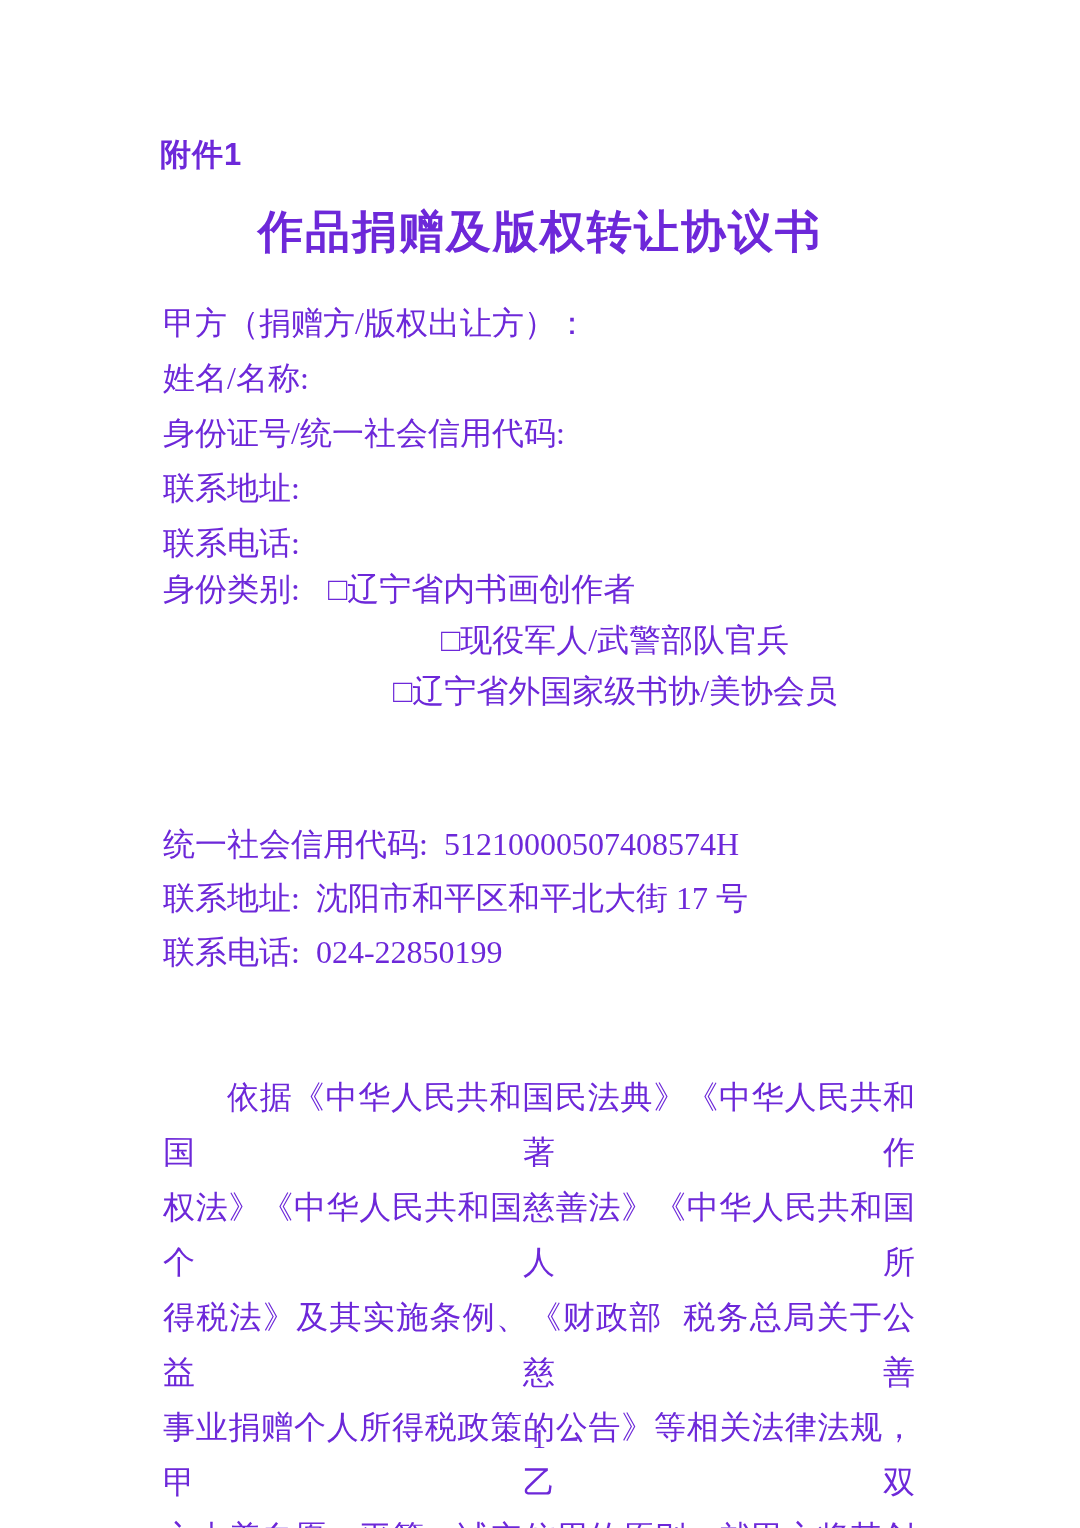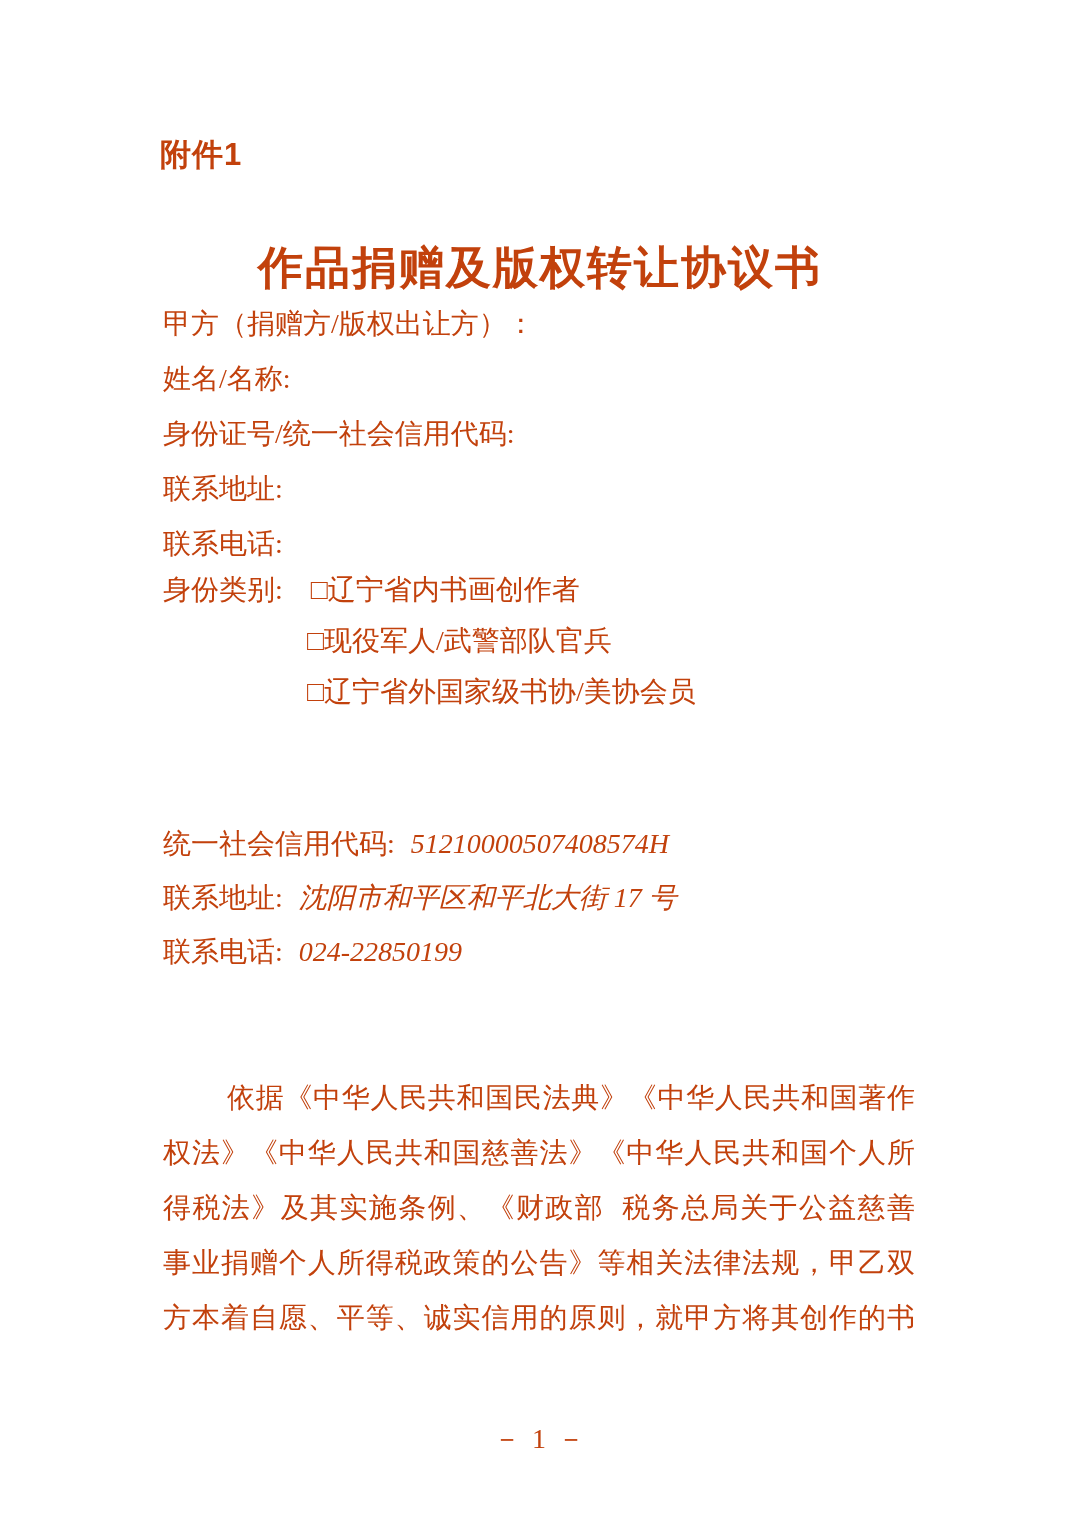--- a/index.html
+++ b/index.html
@@ -5,21 +5,21 @@
   html, body {
     margin: 0;
     padding: 0;
     background: #ffffff;
   }
   .page {
     position: relative;
     width: 1080px;
     height: 1528px;
     background: #ffffff;
-    color: #c2410c;
+    color: #6d28d9;
     font-family: "Liberation Serif", "DejaVu Serif", serif;
     overflow: hidden;
   }
   .attachment-label {
     position: absolute;
     left: 160px;
     top: 134px;
     font-family: "Liberation Sans", "DejaVu Sans", sans-serif;
     font-weight: bold;
     font-size: 31px;
@@ -27,48 +27,47 @@
   }
   .doc-title {
     position: absolute;
     left: 0;
     top: 202px;
     width: 1080px;
     text-align: center;
     font-size: 45px;
     font-weight: bold;
     letter-spacing: 2px;
-    margin-top: 36px;
   }
   .block {
     position: absolute;
     left: 163px;
     width: 760px;
-    font-size: 28px;
+    font-size: 32px;
   }
   .party-a-block { top: 296px; line-height: 55px; }
   .identity-block { top: 564px; line-height: 51px; }
   .party-b-block { top: 817px; line-height: 54px; }
   .paragraph-block {
     top: 1072px;
     width: 752px;
     line-height: 55px;
   }
   .paragraph-block .para-line {
     text-align: justify;
     text-align-last: justify;
     font-family: Liberation Mono, monospace;
   }
   .paragraph-block .para-line.first {
     text-indent: 64px;
   }
-  .option-line { padding-left: 144px; }
+  .option-line { padding-left: 144px; text-align: center; }
   .identity-row .option-inline { margin-left: 28px; }
   .checkbox { display: inline; }
-  .field-value { margin-left: 16px; font-style: italic; }
+  .field-value { margin-left: 16px; }
   .party-heading-value { margin-left: 14px; }
   .page-footer {
     position: absolute;
     left: 0;
     top: 1420px;
     width: 1080px;
     text-align: center;
     font-size: 28px;
     letter-spacing: 2px;
   }

